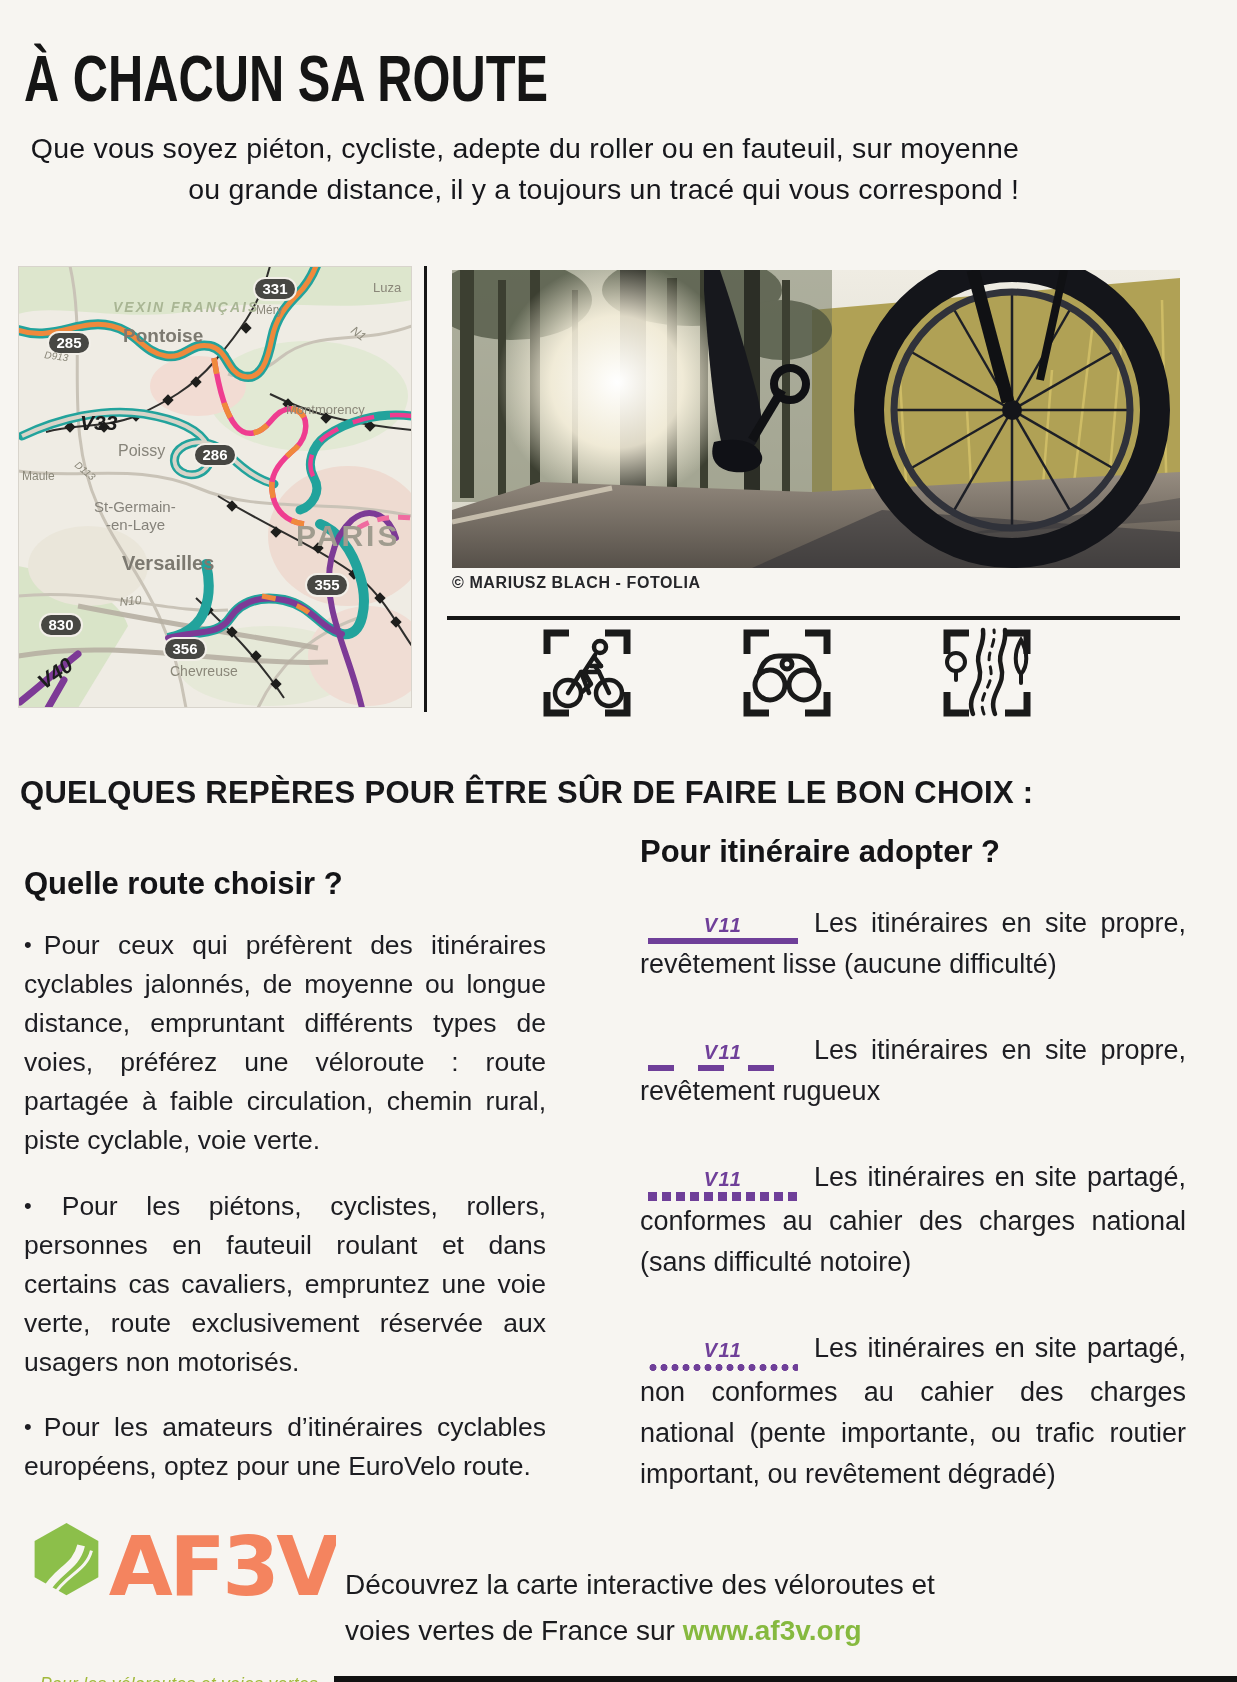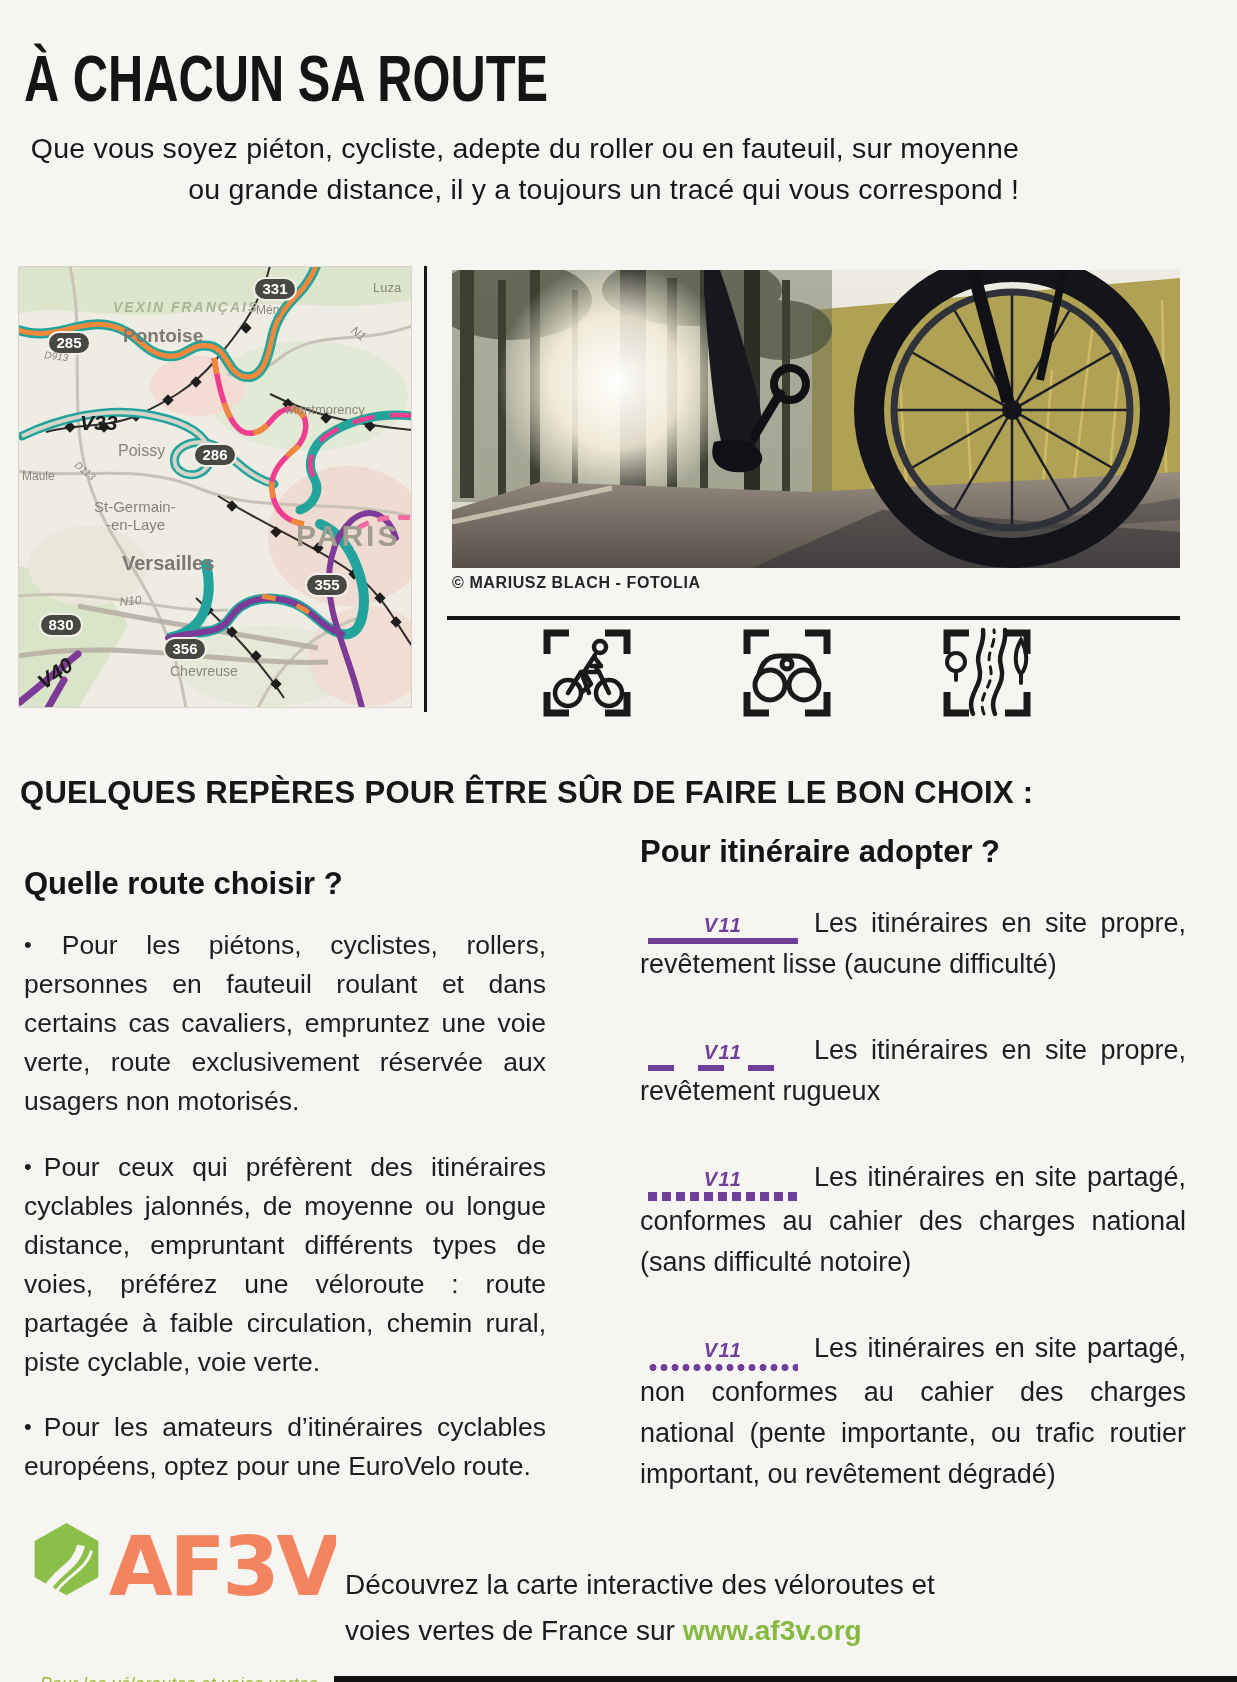--- a/index.html
+++ b/index.html
@@ -358,22 +358,22 @@
     <path stroke-width="4" d="M84,18 C91,30 91,44 84,52 C77,44 77,30 84,18 Z"></path>
     <path stroke-width="4" d="M84,52 L84,61"></path>
   </g>
 </svg>
 </div>
 
 <div class="abs section-heading">QUELQUES REPÈRES POUR ÊTRE SÛR DE FAIRE LE BON CHOIX :</div>
 
 <div class="abs col-heading left-heading">Quelle route choisir ?</div>
 <div class="abs left-col">
+  <p><span class="bm bm-narrow">•</span><span>Pour ceux qui préfèrent des itinéraires cyclables jalonnés, de moyenne ou longue distance, empruntant différents types de voies, préférez une véloroute : route partagée à faible circulation, chemin rural, piste cyclable, voie verte.</span></p>
   <p><span class="bm bm-wide">•</span><span>Pour les piétons, cyclistes, rollers, personnes en fauteuil roulant et dans certains cas cavaliers, empruntez une voie verte, route exclusivement réservée aux usagers non motorisés.</span></p>
-  <p><span class="bm bm-narrow">•</span><span>Pour ceux qui préfèrent des itinéraires cyclables jalonnés, de moyenne ou longue distance, empruntant différents types de voies, préférez une véloroute : route partagée à faible circulation, chemin rural, piste cyclable, voie verte.</span></p>
   <p><span class="bm bm-narrow">•</span><span>Pour les amateurs d’itinéraires cyclables européens, optez pour une EuroVelo route.</span></p>
 </div>
 
 <div class="abs col-heading right-heading">Pour itinéraire adopter ?</div>
 <div class="abs right-col">
   <p><span class="v-badge vs-solid"><span class="v-label">V11</span><span class="v-line"></span></span><span>Les itinéraires en site propre, revêtement lisse (aucune difficulté)</span></p>
   <p><span class="v-badge vs-dashed"><span class="v-label">V11</span><span class="v-line"></span></span><span>Les itinéraires en site propre, revêtement rugueux</span></p>
   <p><span class="v-badge vs-squares"><span class="v-label">V11</span><span class="v-line"></span></span><span>Les itinéraires en site partagé, conformes au cahier des charges national (sans difficulté notoire)</span></p>
   <p><span class="v-badge vs-dotted"><span class="v-label">V11</span><span class="v-line"></span></span><span>Les itinéraires en site partagé, non conformes au cahier des charges national (pente importante, ou trafic routier important, ou revêtement dégradé)</span></p>
 </div>

